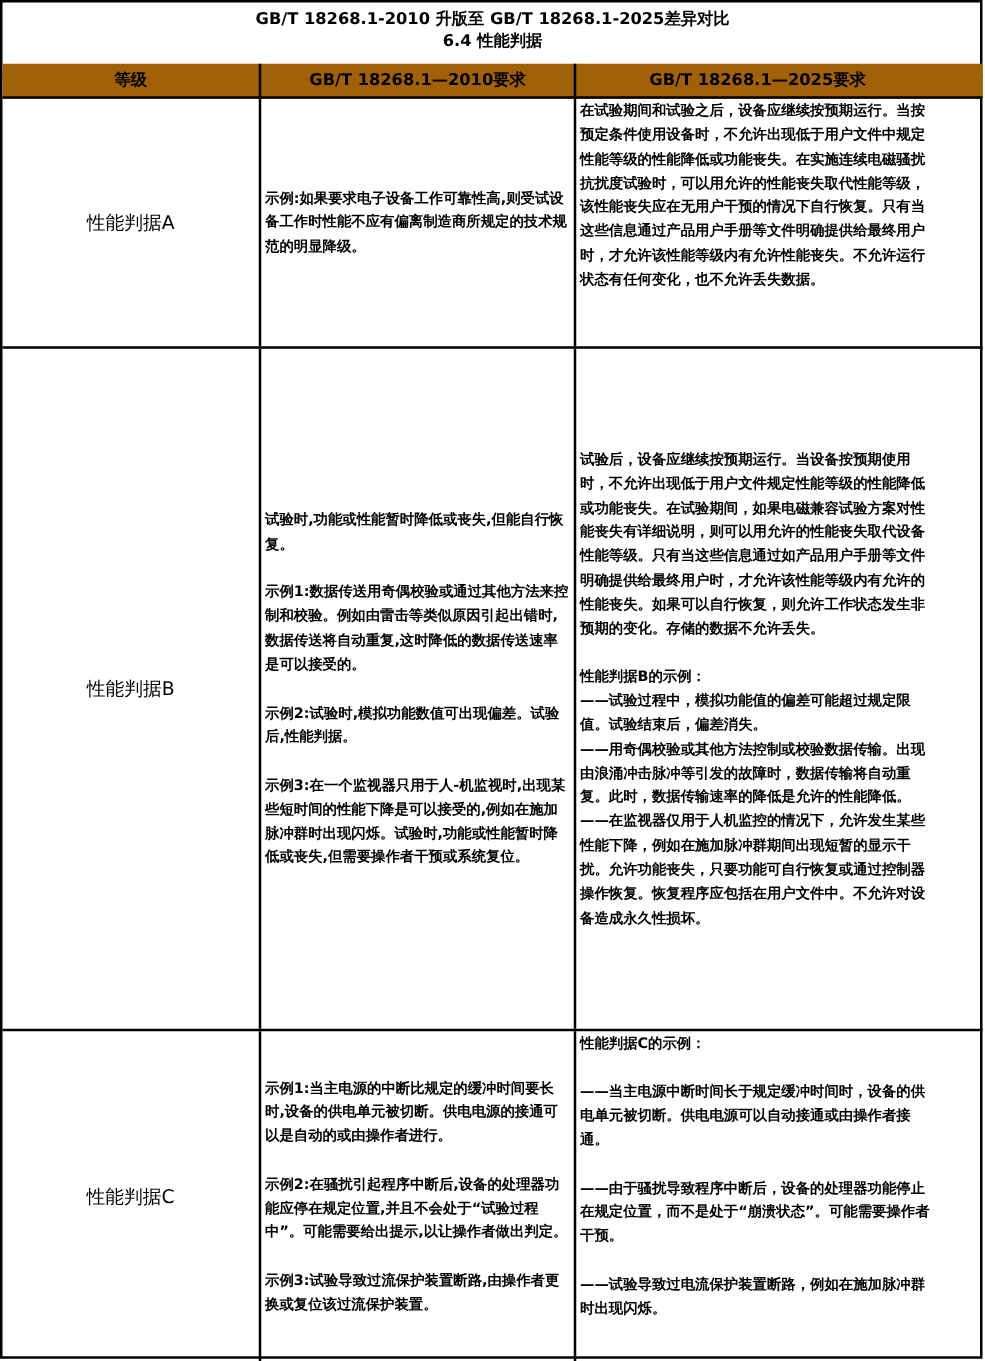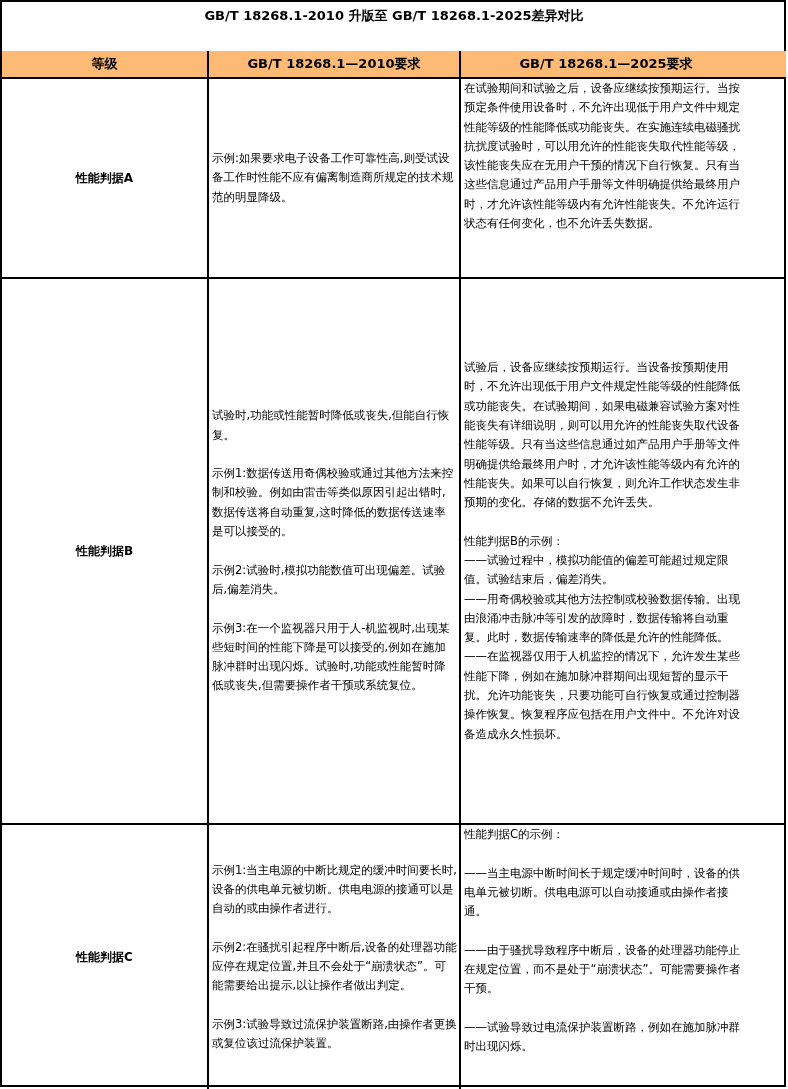--- a/index.html
+++ b/index.html
@@ -47,59 +47,60 @@
     .cell {
       box-sizing: border-box;
       height: 100%;
     }
     .c1 { width: 207px; border-right: 2px solid #000; }
     .c2 { width: 252px; border-right: 2px solid #000; }
     .c3 { width: 290px; }
     .header-row {
       top: 49px;
       height: 28px;
-      background: #fdba74;
+      background: #a16207;
     }
     .header-row .cell {
       display: flex;
       align-items: center;
       justify-content: center;
       font-weight: bold;
       font-size: 13px;
     }
     .level-cell {
       display: flex;
       align-items: center;
       justify-content: center;
-      font-size: 12px;
-      font-weight: bold;
+      font-size: 15px;
     }
     .text-cell {
       display: flex;
       flex-direction: column;
       justify-content: center;
       font-size: 11.5px;
       line-height: 19.3px;
       padding: 0 2px 0 3px;
       word-break: break-all;
+      font-weight: bold;
     }
     .text-cell.top { justify-content: flex-start; }
     .para { margin: 0; }
     .blank { height: 19.3px; }
     .row-a { top: 77px; height: 200px; }
     .row-b { top: 277px; height: 546px; }
     .row-c { top: 823px; height: 264px; }
   </style>
 </head>
 <body>
 
 <div class="doc-table">
 
   <div class="title-block">
     <div>GB/T 18268.1-2010 升版至 GB/T 18268.1-2025差异对比</div>
+    <div>6.4 性能判据</div>
   </div>
 
   <div class="row header-row">
     <div class="cell c1">等级</div>
     <div class="cell c2">GB/T 18268.1—2010要求</div>
     <div class="cell c3">GB/T 18268.1—2025要求</div>
   </div>
 
   <div class="row row-a">
     <div class="cell c1 level-cell">性能判据A</div>
@@ -111,40 +112,40 @@
     </div>
   </div>
 
   <div class="row row-b">
     <div class="cell c1 level-cell">性能判据B</div>
     <div class="cell c2 text-cell">
       <p class="para">试验时,功能或性能暂时降低或丧失,但能自行恢复。</p>
       <div class="blank"></div>
       <p class="para">示例1:数据传送用奇偶校验或通过其他方法来控制和校验。例如由雷击等类似原因引起出错时,数据传送将自动重复,这时降低的数据传送速率是可以接受的。</p>
       <div class="blank"></div>
-      <p class="para">示例2:试验时,模拟功能数值可出现偏差。试验后,偏差消失。</p>
+      <p class="para">示例2:试验时,模拟功能数值可出现偏差。试验后,性能判据。</p>
       <div class="blank"></div>
       <p class="para">示例3:在一个监视器只用于人-机监视时,出现某些短时间的性能下降是可以接受的,例如在施加脉冲群时出现闪烁。试验时,功能或性能暂时降低或丧失,但需要操作者干预或系统复位。</p>
     </div>
     <div class="cell c3 text-cell">
       <p class="para">试验后，设备应继续按预期运行。当设备按预期使用时，不允许出现低于用户文件规定性能等级的性能降低或功能丧失。在试验期间，如果电磁兼容试验方案对性能丧失有详细说明，则可以用允许的性能丧失取代设备性能等级。只有当这些信息通过如产品用户手册等文件明确提供给最终用户时，才允许该性能等级内有允许的性能丧失。如果可以自行恢复，则允许工作状态发生非预期的变化。存储的数据不允许丢失。</p>
       <div class="blank"></div>
       <p class="para">性能判据B的示例：</p>
       <p class="para">——试验过程中，模拟功能值的偏差可能超过规定限值。试验结束后，偏差消失。</p>
       <p class="para">——用奇偶校验或其他方法控制或校验数据传输。出现由浪涌冲击脉冲等引发的故障时，数据传输将自动重复。此时，数据传输速率的降低是允许的性能降低。</p>
       <p class="para">——在监视器仅用于人机监控的情况下，允许发生某些性能下降，例如在施加脉冲群期间出现短暂的显示干扰。允许功能丧失，只要功能可自行恢复或通过控制器操作恢复。恢复程序应包括在用户文件中。不允许对设备造成永久性损坏。</p>
     </div>
   </div>
 
   <div class="row row-c last">
     <div class="cell c1 level-cell">性能判据C</div>
     <div class="cell c2 text-cell">
       <p class="para">示例1:当主电源的中断比规定的缓冲时间要长时,设备的供电单元被切断。供电电源的接通可以是自动的或由操作者进行。</p>
       <div class="blank"></div>
-      <p class="para">示例2:在骚扰引起程序中断后,设备的处理器功能应停在规定位置,并且不会处于“崩溃状态”。可能需要给出提示,以让操作者做出判定。</p>
+      <p class="para">示例2:在骚扰引起程序中断后,设备的处理器功能应停在规定位置,并且不会处于“试验过程中”。可能需要给出提示,以让操作者做出判定。</p>
       <div class="blank"></div>
       <p class="para">示例3:试验导致过流保护装置断路,由操作者更换或复位该过流保护装置。</p>
     </div>
     <div class="cell c3 text-cell top">
       <p class="para">性能判据C的示例：</p>
       <div class="blank"></div>
       <p class="para">——当主电源中断时间长于规定缓冲时间时，设备的供电单元被切断。供电电源可以自动接通或由操作者接通。</p>
       <div class="blank"></div>
       <p class="para">——由于骚扰导致程序中断后，设备的处理器功能停止在规定位置，而不是处于“崩溃状态”。可能需要操作者干预。</p>
       <div class="blank"></div>

